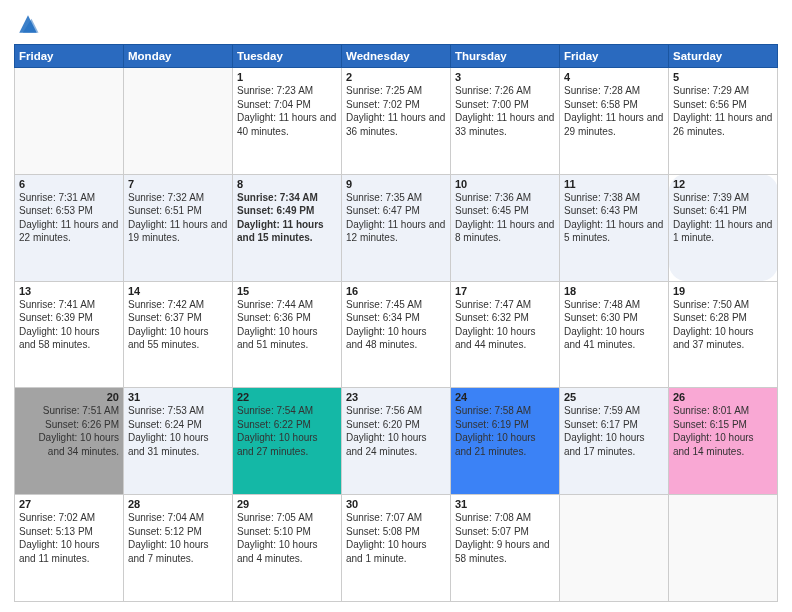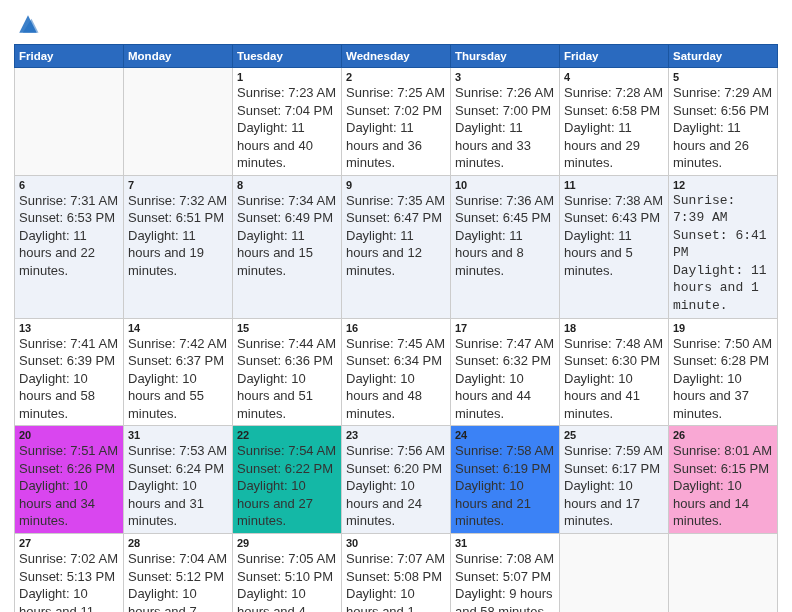--- a/index.html
+++ b/index.html
@@ -98,21 +98,21 @@
       background: #2a6abf;
     }
     .day-num {
       font-size: 11px;
       font-weight: bold;
       color: #222;
       display: block;
       margin-bottom: 1px;
     }
     .day-info {
-      font-size: 13px;
+      font-size: 10px;
       color: #333;
       line-height: 1.35;
     }
   </style>
 </head>
 <body>
 
 <div class="page">
   <div class="header">
     <div class="logo">
@@ -186,21 +186,21 @@
 Daylight: 11 hours and 22 minutes.</div>
           </td>
           <td style="background: rgb(238, 242, 249);">
             <span class="day-num">7</span>
             <div class="day-info" style="white-space: pre-line;">Sunrise: 7:32 AM
 Sunset: 6:51 PM
 Daylight: 11 hours and 19 minutes.</div>
           </td>
           <td style="background: rgb(238, 242, 249);">
             <span class="day-num">8</span>
-            <div class="day-info" style="white-space: pre-line;">Sunrise: 7:34 AM
+            <div class="day-info" style="white-space: pre-line; font-weight: bold;">Sunrise: 7:34 AM
 Sunset: 6:49 PM
 Daylight: 11 hours and 15 minutes.</div>
           </td>
           <td style="background: rgb(238, 242, 249);">
             <span class="day-num">9</span>
             <div class="day-info" style="white-space: pre-line;">Sunrise: 7:35 AM
 Sunset: 6:47 PM
 Daylight: 11 hours and 12 minutes.</div>
           </td>
           <td style="background: rgb(238, 242, 249);">
@@ -208,23 +208,23 @@
             <div class="day-info" style="white-space: pre-line;">Sunrise: 7:36 AM
 Sunset: 6:45 PM
 Daylight: 11 hours and 8 minutes.</div>
           </td>
           <td style="background: rgb(238, 242, 249);">
             <span class="day-num">11</span>
             <div class="day-info" style="white-space: pre-line;">Sunrise: 7:38 AM
 Sunset: 6:43 PM
 Daylight: 11 hours and 5 minutes.</div>
           </td>
-          <td style="background: rgb(238, 242, 249);">
+          <td style="background: rgb(238, 242, 249); border-radius: 17px;">
             <span class="day-num">12</span>
-            <div class="day-info" style="white-space: pre-line; font-family: Liberation Mono, monospace;">Sunrise: 7:39 AM
+            <div class="day-info" style="white-space: pre-line;">Sunrise: 7:39 AM
 Sunset: 6:41 PM
 Daylight: 11 hours and 1 minute.</div>
           </td>
         </tr>
         <tr>
           <td style="background: rgb(255, 255, 255);">
             <span class="day-num">13</span>
             <div class="day-info" style="white-space: pre-line;">Sunrise: 7:41 AM
 Sunset: 6:39 PM
 Daylight: 10 hours and 58 minutes.</div>
@@ -260,21 +260,21 @@
 Daylight: 10 hours and 41 minutes.</div>
           </td>
           <td style="background: rgb(255, 255, 255);">
             <span class="day-num">19</span>
             <div class="day-info" style="white-space: pre-line;">Sunrise: 7:50 AM
 Sunset: 6:28 PM
 Daylight: 10 hours and 37 minutes.</div>
           </td>
         </tr>
         <tr>
-          <td style="background: #d946ef;">
+          <td style="background: #a3a3a3; text-align: right;">
             <span class="day-num">20</span>
             <div class="day-info" style="white-space: pre-line;">Sunrise: 7:51 AM
 Sunset: 6:26 PM
 Daylight: 10 hours and 34 minutes.</div>
           </td>
           <td style="background: rgb(238, 242, 249);">
             <span class="day-num">31</span>
             <div class="day-info" style="white-space: pre-line;">Sunrise: 7:53 AM
 Sunset: 6:24 PM
 Daylight: 10 hours and 31 minutes.</div>

